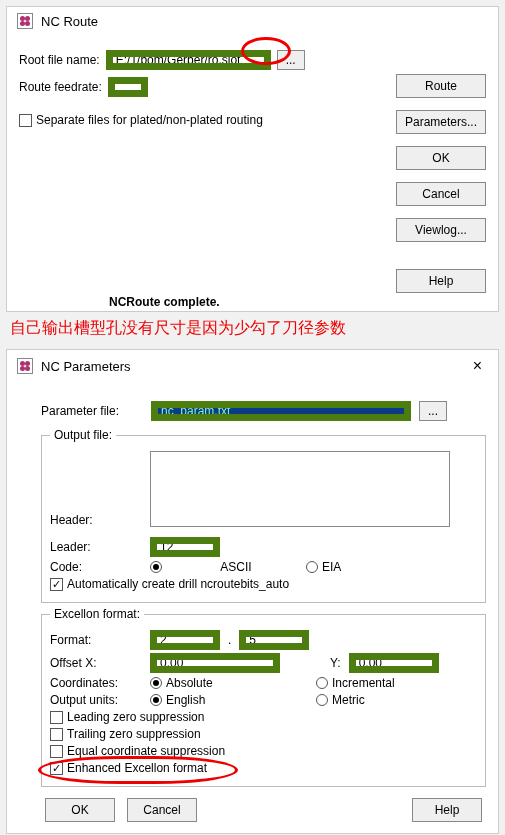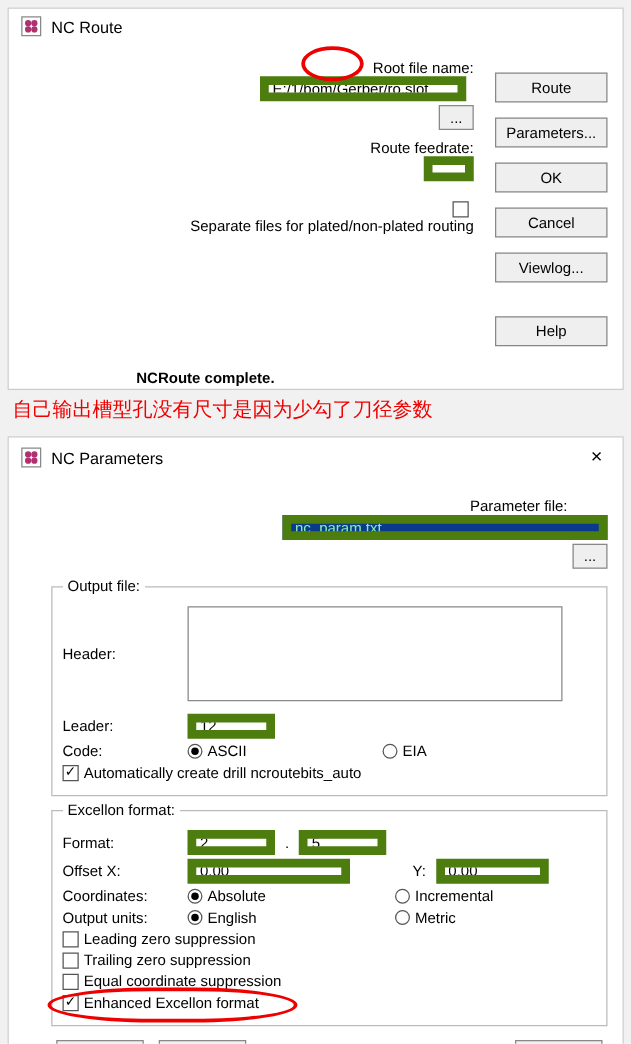--- a/index.html
+++ b/index.html
@@ -49,23 +49,22 @@
     font-size: 16px;
     line-height: 1;
     padding: 2px 6px;
   }
   .window-body {
     padding: 8px 12px;
     position: relative;
   }
   .row {
     display: flex;
-    align-items: flex-end;
+    align-items: center;
     margin: 4px 0;
-    flex-direction: column;
   }
   .label {
     white-space: nowrap;
   }
   input[type="text"] {
     font-family: inherit;
     font-size: 12px;
     padding: 1px 3px;
     border: 7px solid #4d7c0f;
     background: #fff;
@@ -83,21 +82,21 @@
     border: 1px solid #888;
     background: #efefef;
     margin: 3px 0;
     font-family: inherit;
     font-size: 12px;
     cursor: default;
   }
   .btn.small { min-width: 28px; padding: 2px 4px; }
   .right-col {
     position: absolute;
-    top: 20px;
+    top: 36px;
     right: 12px;
     display: flex;
     flex-direction: column;
     gap: 6px;
   }
   .checkbox {
     width: 13px; height: 13px;
     border: 1px solid #555;
     display: inline-flex;
     align-items: center;
@@ -225,34 +224,34 @@
   </div>
   <div class="window-body" style="position:relative;padding-left:34px;">
     <div class="row" style="margin:8px 0 4px;">
       <span class="label" style="width:110px;">Parameter file:</span>
       <input type="text" class="selected" style="width: 260px;" value="nc_param.txt">
       <span class="btn small" style="margin-left:8px;">...</span>
     </div>
 
     <fieldset>
       <legend>Output file:</legend>
-      <div class="param-row" style="align-items:center;">
+      <div class="param-row" style="align-items:flex-end;">
         <span class="param-label">Header:</span>
         <textarea style="width: 300px; height: 76px;"></textarea>
       </div>
       <div class="param-row" style="margin-top:10px;">
         <span class="param-label">Leader:</span>
         <input type="text" style="width: 70px;" value="12">
       </div>
       <div class="param-row">
         <span class="param-label">Code:</span>
         <span class="radio">
             <span class="dot"></span>
           </span>
-        <span style="width:140px;">ASCII</span>
+        <span style="width:140px;text-align:center;">ASCII</span>
         <span class="radio"></span>
         <span>EIA</span>
       </div>
       <div class="param-row">
         <span class="checkbox">✓</span>
         <span>Automatically create drill ncroutebits_auto</span>
       </div>
     </fieldset>
 
     <fieldset style="position:relative;">

